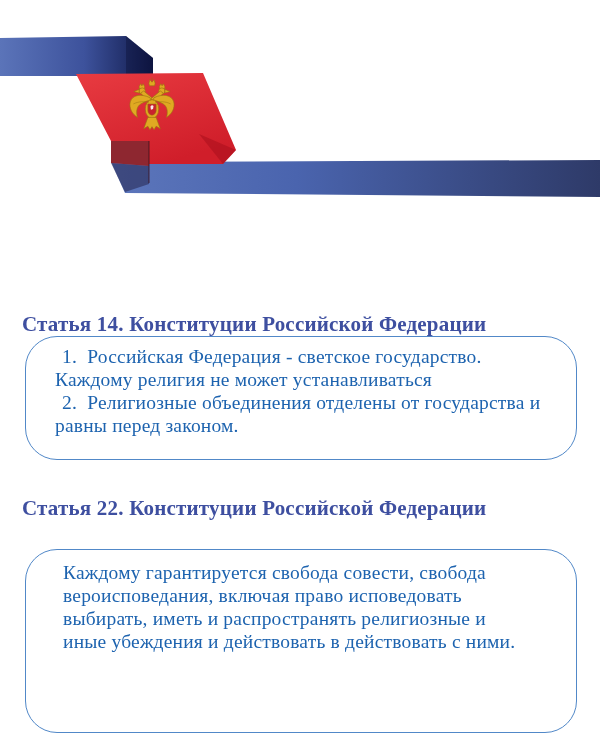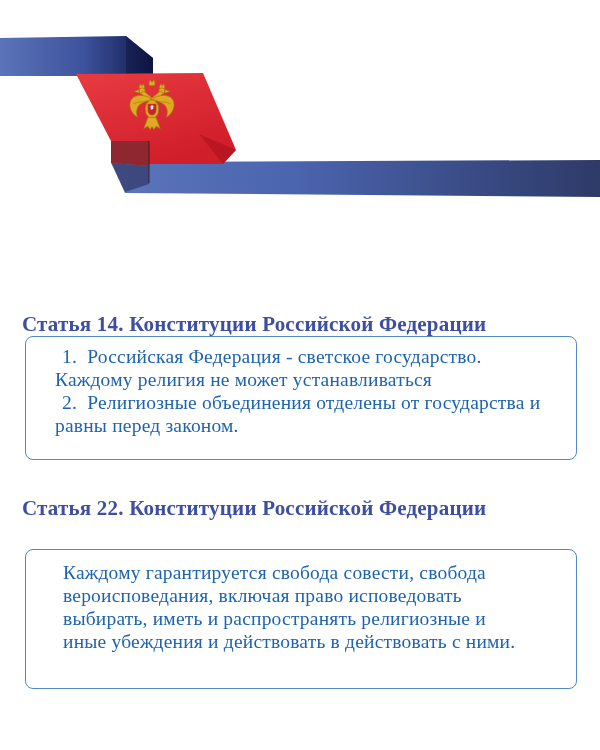--- a/index.html
+++ b/index.html
@@ -10,26 +10,26 @@
   .banner{position:absolute;top:0;left:0;}
   .article-heading{
     position:absolute;left:22px;width:560px;margin:0;
     font-size:21px;font-weight:bold;letter-spacing:.2px;
     color:var(--heading,#3E4FA0);line-height:26px;
   }
   #h1{top:273px;margin-top:38px;}
   #h2{top:495px;}
   .law-box{
     position:absolute;left:25px;width:552px;box-sizing:border-box;
-    border:1.5px solid var(--box-border,#5188C8);border-radius:8px;
+    border:1.5px solid var(--box-border,#5188C8);border-radius:32px;
     color:var(--body-text,#1D63AF);
     font-size:19.5px;line-height:23px;letter-spacing:.2px;
   }
   #box1{top:336px;height:124px;padding:8px 12px 0 29px;}
-  #box2{top:549px;height:140px;padding:11px 12px 0 37px;}
+  #box2{top:549px;height:184px;padding:11px 12px 0 37px;}
   .law-line{margin:0;white-space:pre;}
   .law-line.indent{text-indent:7px;}
   .stop-band-l{stop-color:var(--band-light,#5B74B9);}
   .stop-band-m{stop-color:var(--band-mid,#3D529C);}
   .stop-band-d{stop-color:var(--band-dark,#10194A);}
   .stop-rib-l{stop-color:var(--ribbon-light,#5C76BB);}
   .stop-rib-m{stop-color:var(--ribbon-mid,#4A64AE);}
   .stop-rib-d{stop-color:var(--ribbon-dark,#2E3A68);}
   .stop-flag-l{stop-color:var(--flag-red-light,#E83B41);}
   .stop-flag-d{stop-color:var(--flag-red-dark,#D01E2A);}

